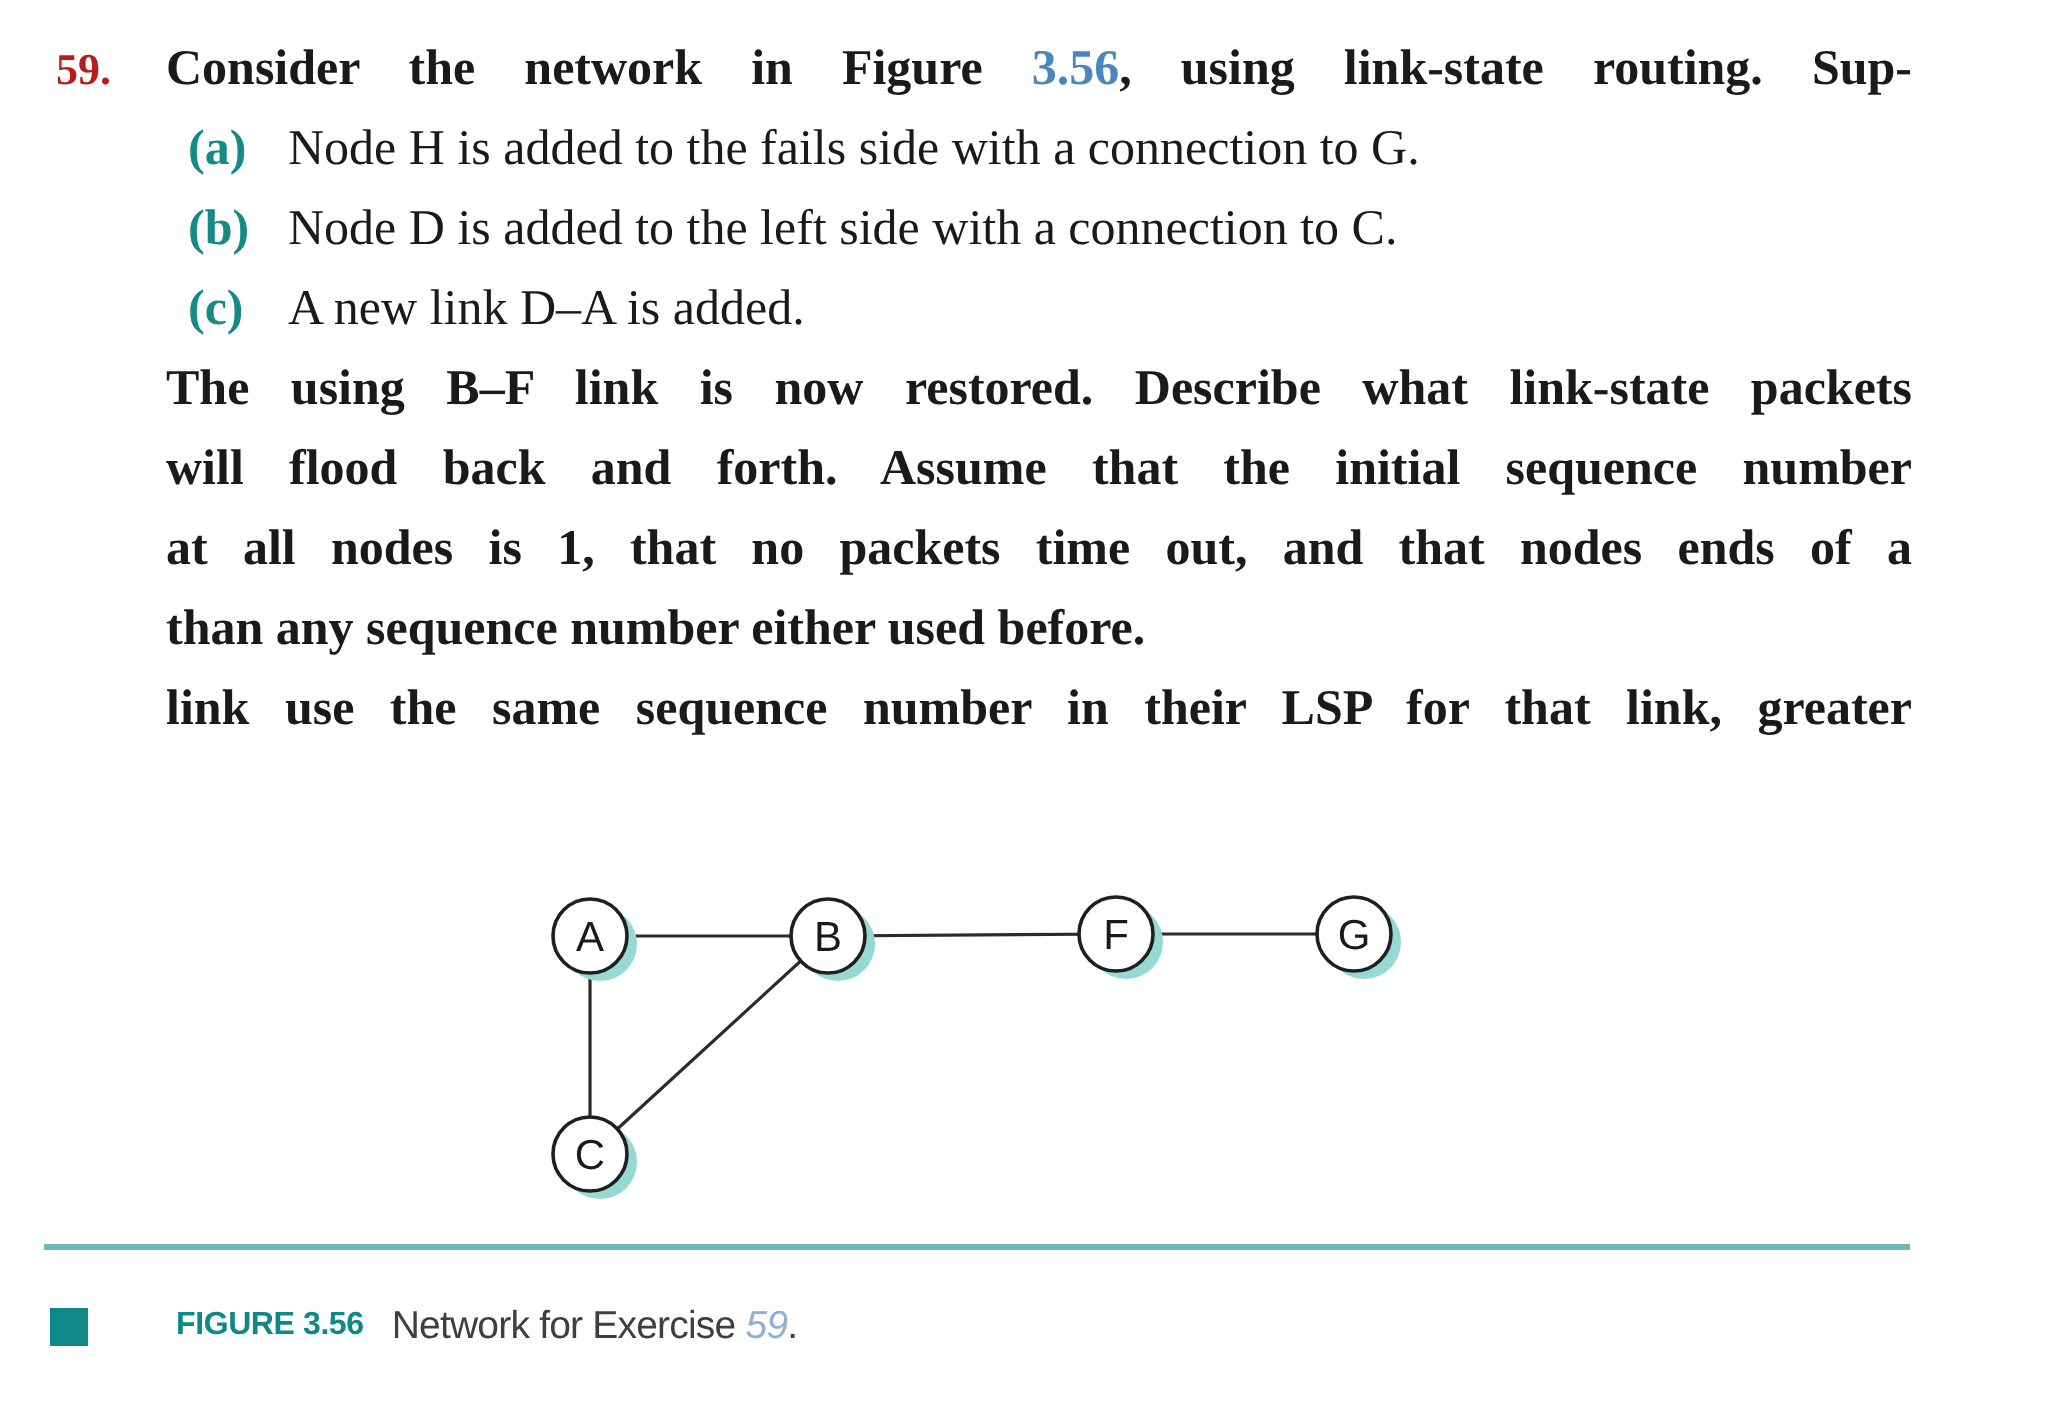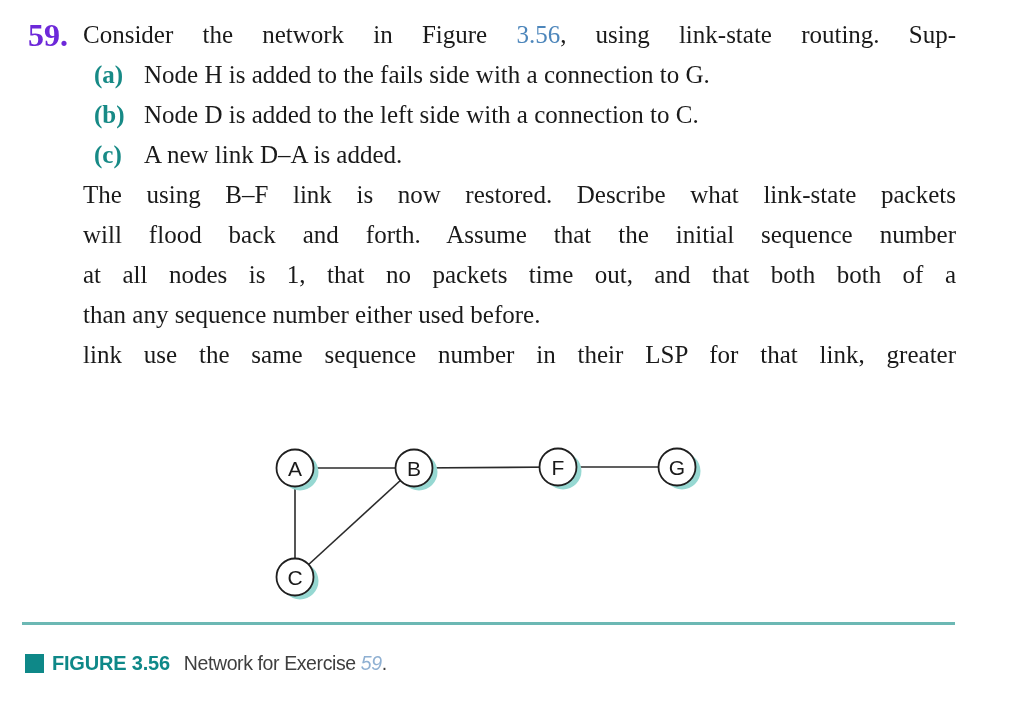--- a/index.html
+++ b/index.html
@@ -4,28 +4,28 @@
 <style>
   * { margin: 0; padding: 0; box-sizing: border-box; }
   html, body { width: 1030px; height: 702px; background: #ffffff; overflow: hidden; }
   body { font-family: "Liberation Serif", serif; color: #1a1a1a; position: relative; }
 
   .page { position: absolute; left: 0; top: 0; width: 1030px; height: 702px; background: #fff; }
 
   
   .ex-number {
     position: absolute; left: 28px; top: 15px;
-    width: 50px; line-height: 40px; font-size: 32px; font-weight: bold;
-    color: #6d28d9;
+    width: 50px; line-height: 40px; font-size: 22px; font-weight: bold;
+    color: #b91c1c;
   }
   .ex-body {
     position: absolute; left: 83px; top: 15px; width: 873px;
     font-size: 25px; line-height: 40px;
   }
-  .line { width: 100%; white-space: nowrap; }
+  .line { width: 100%; white-space: nowrap; font-weight: bold; }
   .line.just { white-space: normal; text-align: justify; text-align-last: justify; }
   .fig-ref { color: #4d86bb; cursor: pointer; }
   .item-row { display: flex; line-height: 40px; }
   .item-marker {
     flex: 0 0 61px; padding-left: 11px;
     color: #178a86; font-weight: bold;
   }
   .item-text { flex: 1 1 auto; }
 
   
@@ -41,22 +41,23 @@
   
   .caption-rule {
     position: absolute; left: 22px; top: 622px; width: 933px; height: 3px;
     background: #6cb8b4;
   }
   .caption { position: absolute; left: 25px; top: 650px; height: 26px;
     display: flex; align-items: center;
     font-family: "Liberation Sans", sans-serif; }
   .caption-square { width: 19px; height: 19px; background: #0e8888; margin-right: 8px; }
   .caption-label {
-    color: #0e8888; font-weight: bold; font-size: 20px; letter-spacing: -0.2px;
+    color: #0e8888; font-weight: bold; font-size: 16px; letter-spacing: -0.2px;
     margin-right: 14px;
+    margin-left: 36px;
   }
   .caption-text { color: #3f3f3f; font-size: 19.5px; letter-spacing: -0.4px; }
   .caption-ref { color: #8fb0d2; cursor: pointer; font-style: italic; }
   .caption-period { color: #3f3f3f; }
 </style>
 </head>
 <body>
 
 <div class="page">
 
@@ -75,21 +76,21 @@
       <span class="item-marker">(b)</span>
       <span class="item-text">Node D is added to the left side with a connection to C.</span>
     </div>
     <div class="item-row">
       <span class="item-marker">(c)</span>
       <span class="item-text">A new link D–A is added.</span>
     </div>
 
     <div class="line just">The using B–F link is now restored. Describe what link-state packets</div>
     <div class="line just">will flood back and forth. Assume that the initial sequence number</div>
-    <div class="line just">at all nodes is 1, that no packets time out, and that both both of a</div>
+    <div class="line just">at all nodes is 1, that no packets time out, and that nodes ends of a</div>
     <div class="line">than any sequence number either used before.</div>
     <div class="line just">link use the same sequence number in their LSP for that link, greater</div>
   </div>
 
   <div class="figure-area">
     <svg width="1030" height="190" viewBox="0 0 1030 190">
 
       <line class="edge" x1="295" y1="38" x2="414" y2="38"></line>
       <line class="edge" x1="414" y1="38" x2="558" y2="37"></line>
       <line class="edge" x1="558" y1="37" x2="677" y2="37"></line>

